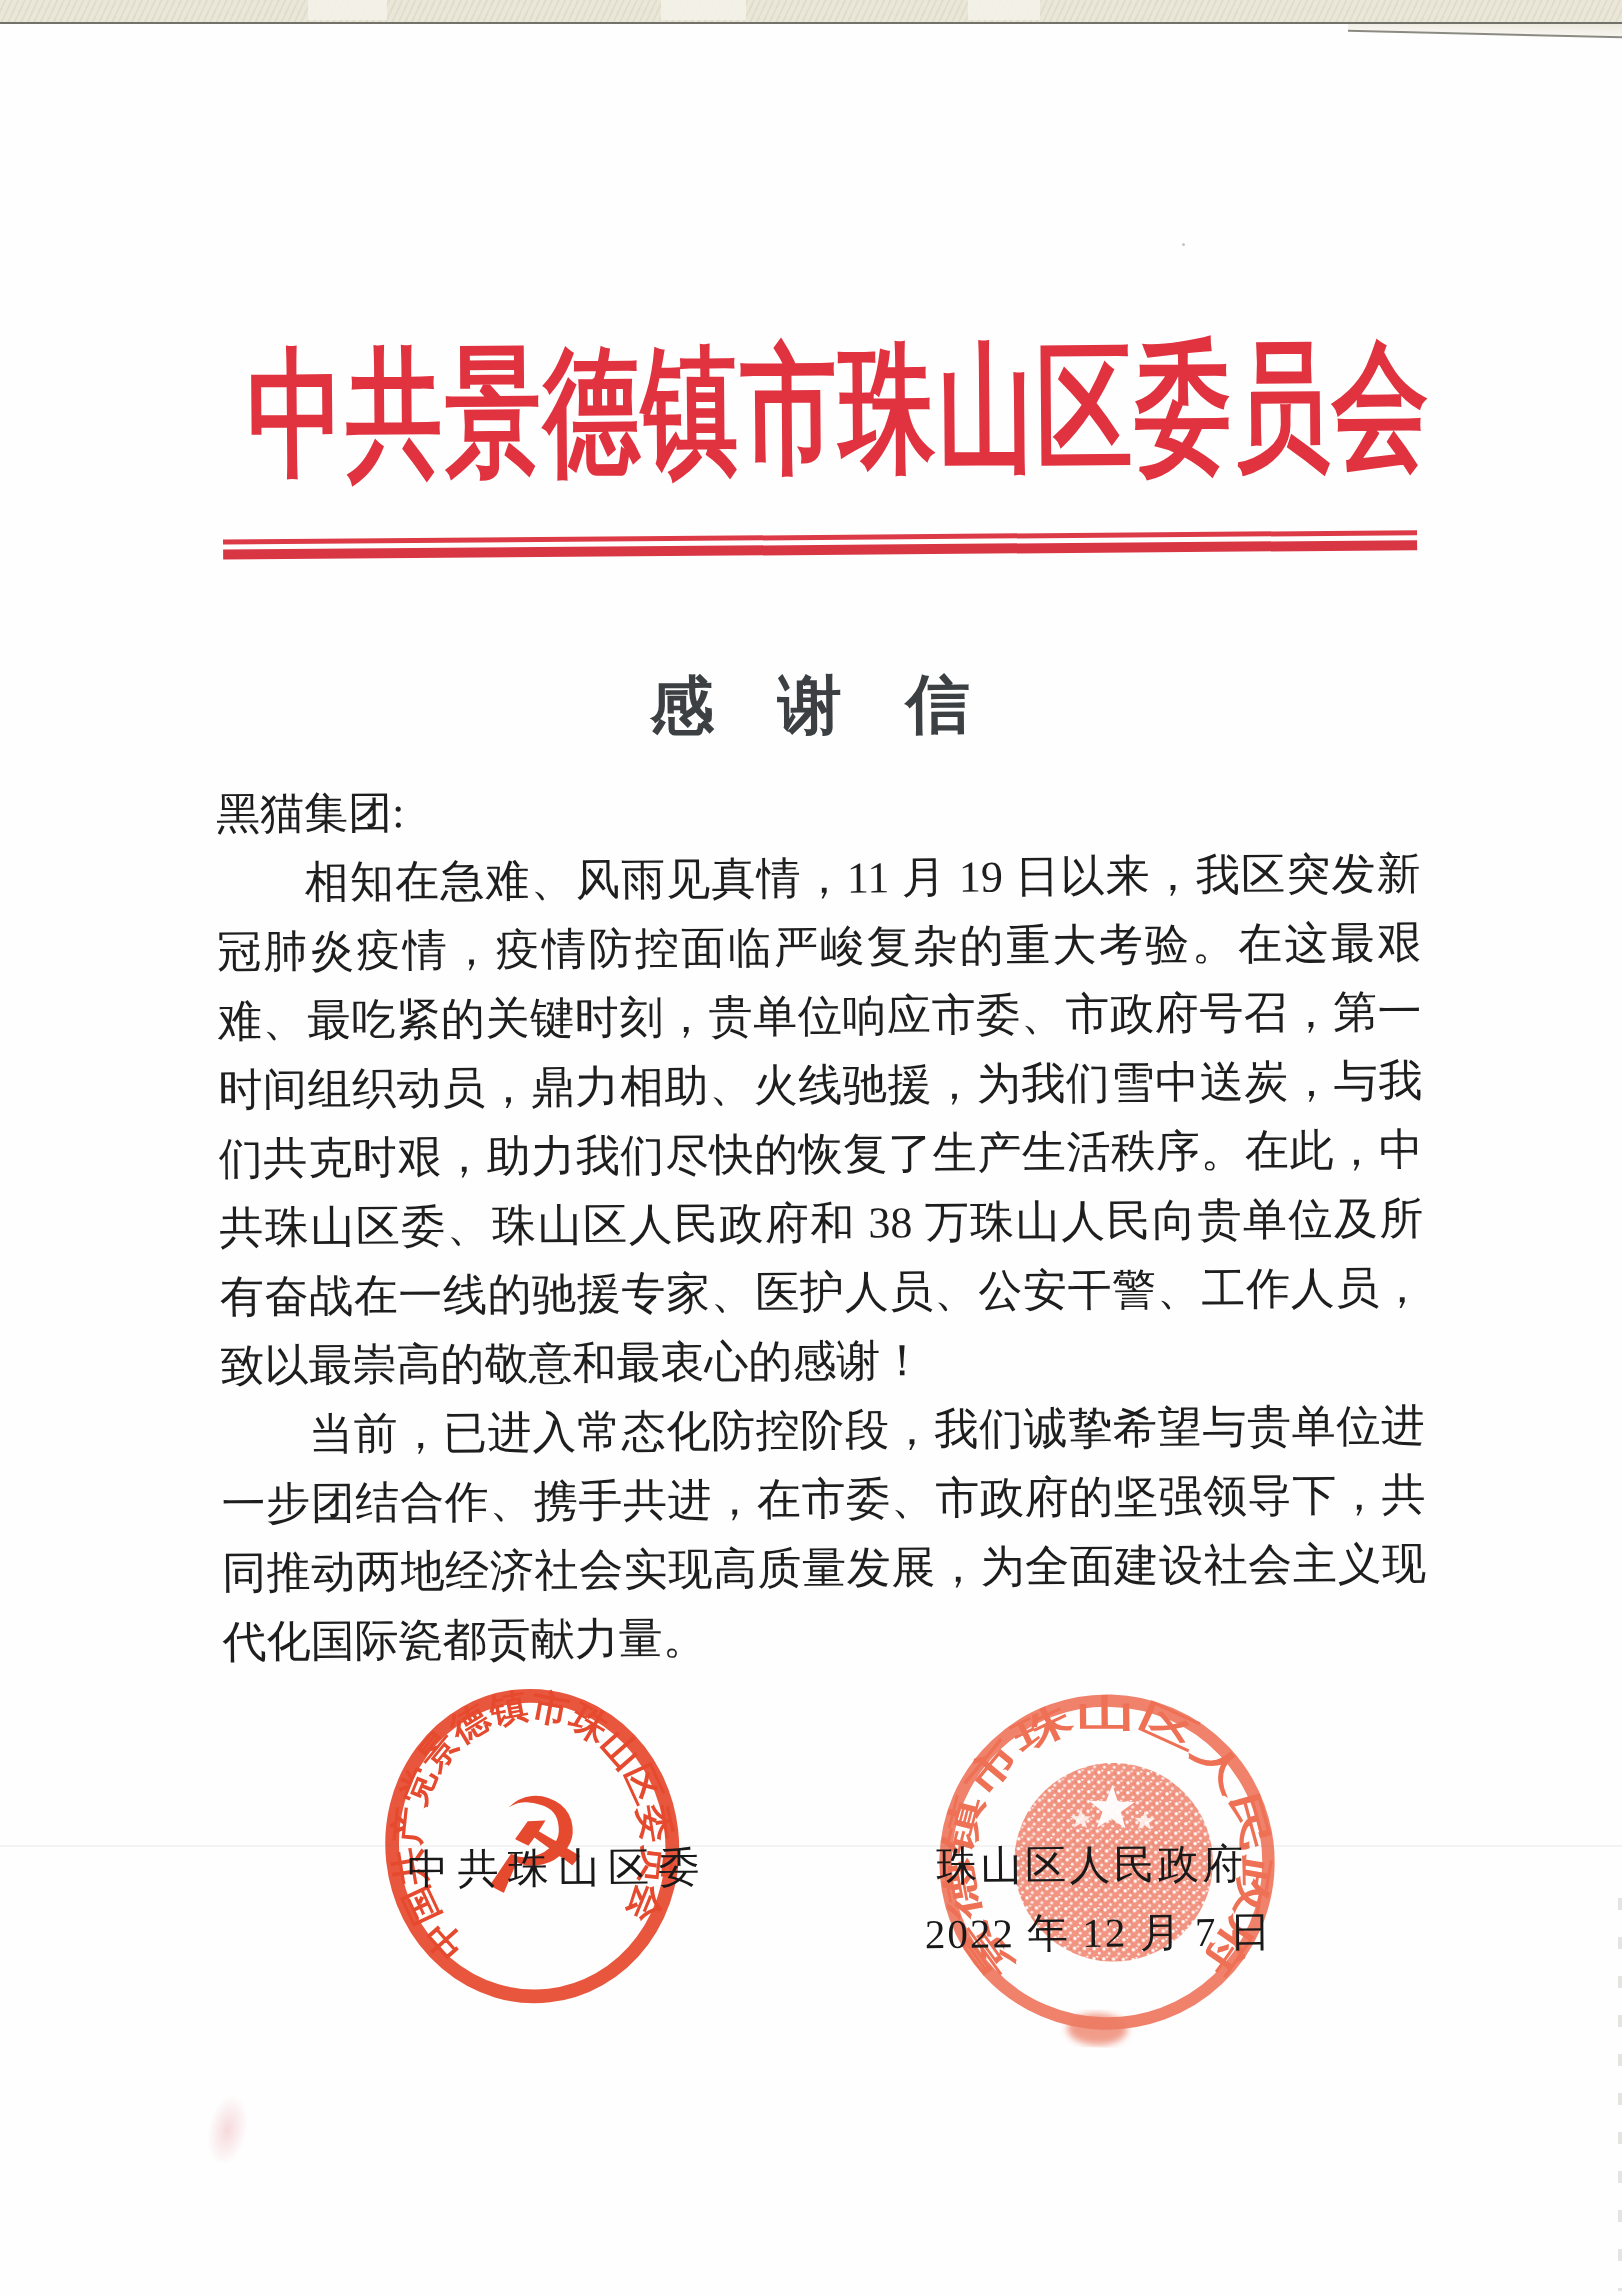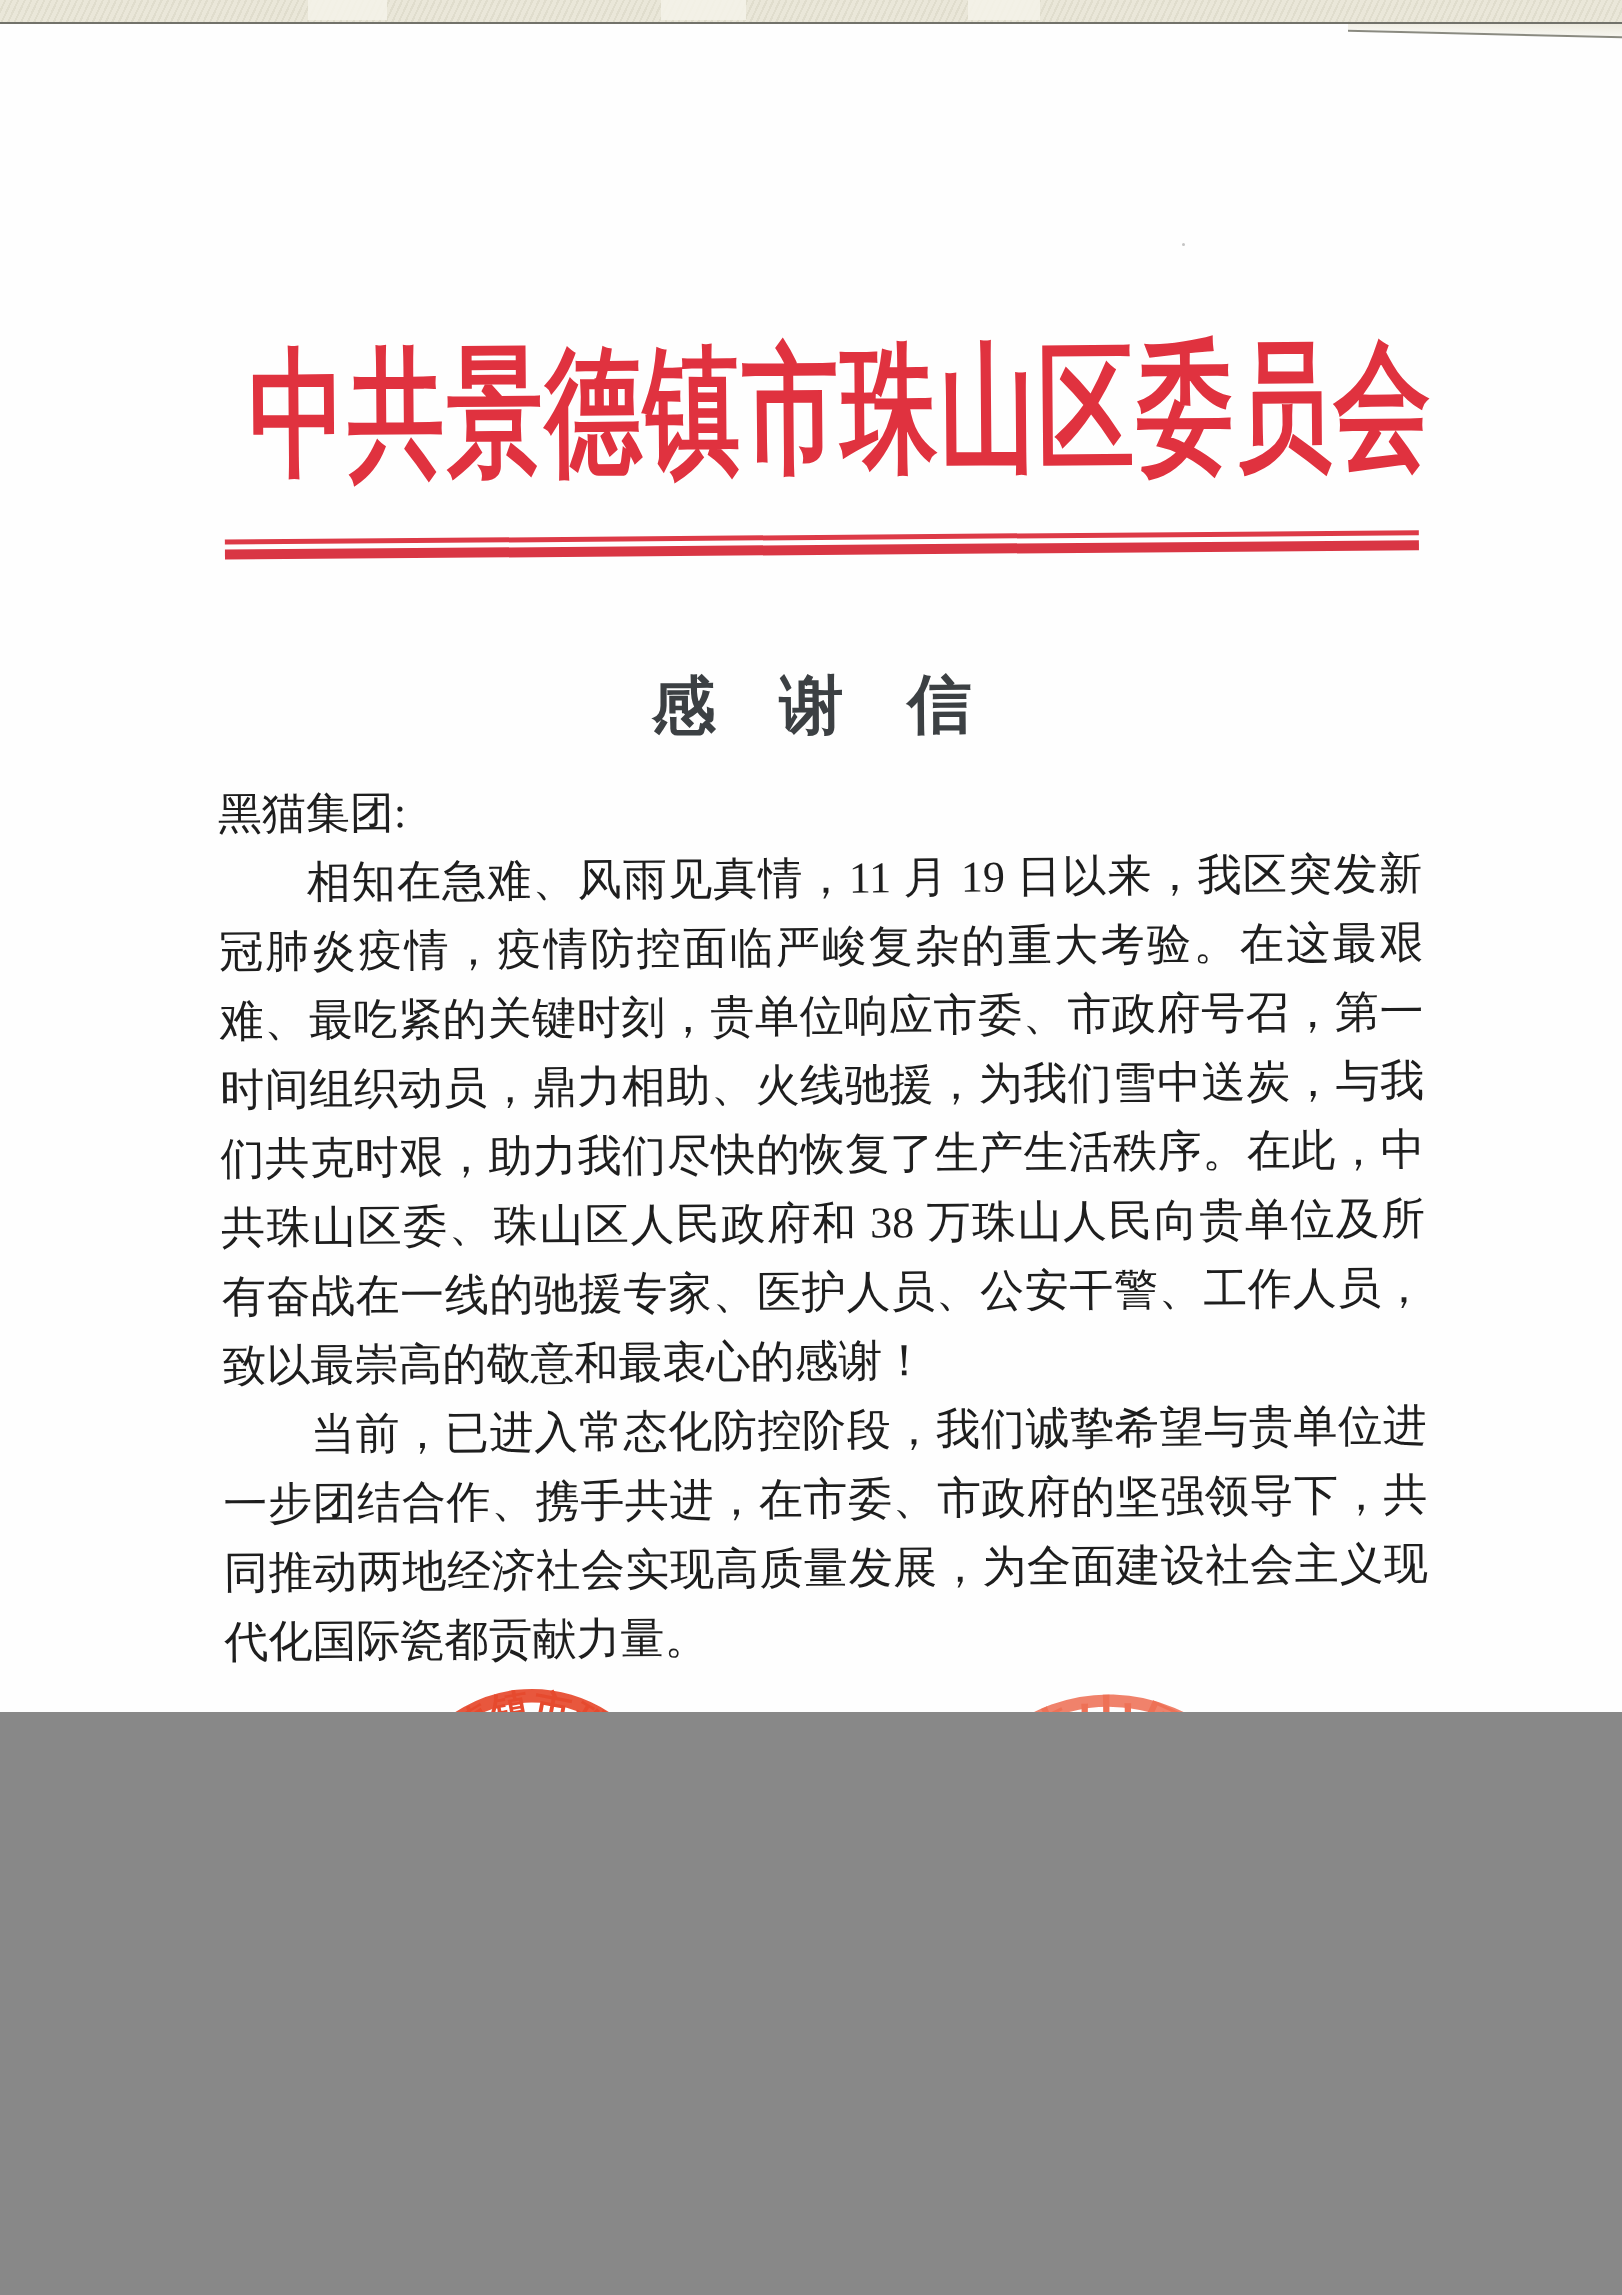--- a/index.html
+++ b/index.html
@@ -1,17 +1,17 @@
 <!DOCTYPE html>
 <html style="font-size:10.5px"><head>
 <meta charset="utf-8">
 <style>
   html,body { margin:0; padding:0; background:#888; }
   #page {
-    position:relative; width:1623px; height:1712px;
+    position:relative; width:1623px; height:2295px;
     background:#fefefe; overflow:hidden;
     font-family:"Liberation Serif","DejaVu Serif",serif;
   }
   
   #scan-strip {
     position:absolute; top:0; left:0; width:1623px; height:22px;
     background:repeating-linear-gradient(115deg,#eae7d9 0 3.9px,#e0ddcd 3.9px 5.9px);
     border-bottom:2.6px solid #72726a; z-index:5;
   }
   .strip-patch { position:absolute; top:0; height:19.6px; background:#f4f2e8; opacity:.9; }

